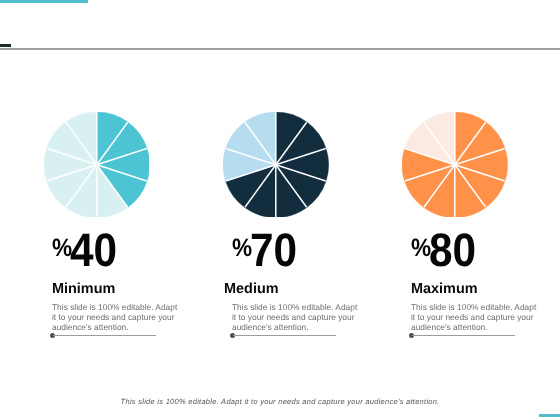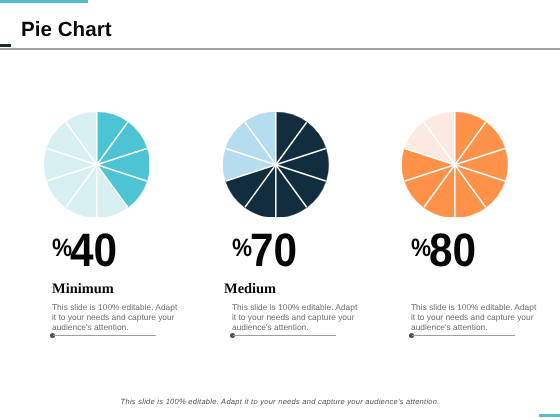--- a/index.html
+++ b/index.html
@@ -14,33 +14,32 @@
   .title-rule{position:absolute;left:0;top:48px;width:560px;height:2px;background:#9fa1a2;}
   .title-tick{position:absolute;left:0;top:43.7px;width:10.5px;height:3px;background:#1b2b2d;}
   .col{position:absolute;left:0;top:0;width:560px;height:420px;}
   .pie-slot{position:absolute;top:111.8px;width:105.6px;height:105.6px;}
   .pie{display:block;width:105.6px;height:105.6px;}
   .pct{position:absolute;top:248.4px;font-weight:bold;color:#060606;white-space:nowrap;height:0;}
   .pct .sym{position:absolute;left:0;top:0;font-size:25.1px;line-height:0;
             transform:scaleX(0.90);transform-origin:left top;}
   .pct .num{position:absolute;left:18.3px;top:1.7px;font-size:47px;line-height:0;
             transform:scaleX(0.9);transform-origin:left top;}
-  .label{position:absolute;top:281.8px;font-size:14.45px;font-weight:bold;color:#0a0a0a;line-height:14.45px;white-space:nowrap;font-family:Liberation Serif, serif;}
+  .label{position:absolute;top:281.8px;font-size:14.45px;font-weight:bold;color:#0a0a0a;line-height:14.45px;white-space:nowrap;}
   .body{position:absolute;top:302px;font-size:8.4px;color:#6f6f6f;line-height:10.2px;width:128px;}
   .rule-wrap{position:absolute;top:333px;}
   .rule-dot{position:absolute;left:0;top:0;width:5px;height:5px;border-radius:50%;background:#4d4d4d;}
   .rule-line{position:absolute;left:2.5px;top:2.2px;width:103px;height:1px;background:#9d9d9d;}
   .footer{position:absolute;left:120.6px;top:397.5px;font-size:7.5px;line-height:7.5px;letter-spacing:0.27px;font-style:italic;color:#555555;}
 </style>
 </head>
 <body>
 
 <div class="slide">
   <div class="top-accent"></div>
-  <div class="title">Pie Chart</div>
   <div class="title-tick"></div>
   <div class="title-rule"></div>
 
   <div class="col">
     <div class="pie-slot" style="left:43.6px">
         <svg class="pie" viewBox="0 0 100 100">
           <g>
             <path d="M50,50 L50.000,0.000 A50,50 0 0 1 79.389,9.549 Z" fill="#4cc4d4" stroke="#4cc4d4" stroke-width="0.45"></path>
             <path d="M50,50 L79.389,9.549 A50,50 0 0 1 97.553,34.549 Z" fill="#4cc4d4" stroke="#4cc4d4" stroke-width="0.45"></path>
             <path d="M50,50 L97.553,34.549 A50,50 0 0 1 97.553,65.451 Z" fill="#4cc4d4" stroke="#4cc4d4" stroke-width="0.45"></path>
@@ -139,20 +138,21 @@
             <line x1="50" y1="50" x2="2.685" y2="65.374" stroke="#ffffff" stroke-width="1.4"></line>
             <line x1="50" y1="50" x2="2.685" y2="34.626" stroke="#ffffff" stroke-width="1.4"></line>
             <line x1="50" y1="50" x2="20.758" y2="9.751" stroke="#ffffff" stroke-width="1.4"></line>
           </g>
         </svg>
       </div>
     <div class="pct" style="left:411px">
       <span class="sym">%</span>
       <span class="num">80</span>
     </div>
+    <div class="label" style="left:411px">Maximum</div>
     <div class="body" style="left:411px">This slide is 100% editable. Adapt it to your needs and capture your audience's attention.</div>
     <div class="rule-wrap" style="left:409px">
       <div class="rule-dot"></div>
       <div class="rule-line"></div>
     </div>
   </div>
 
   <div class="footer">This slide is 100% editable. Adapt it to your needs and capture your audience's attention.</div>
   <div class="bottom-accent"></div>
 </div>

